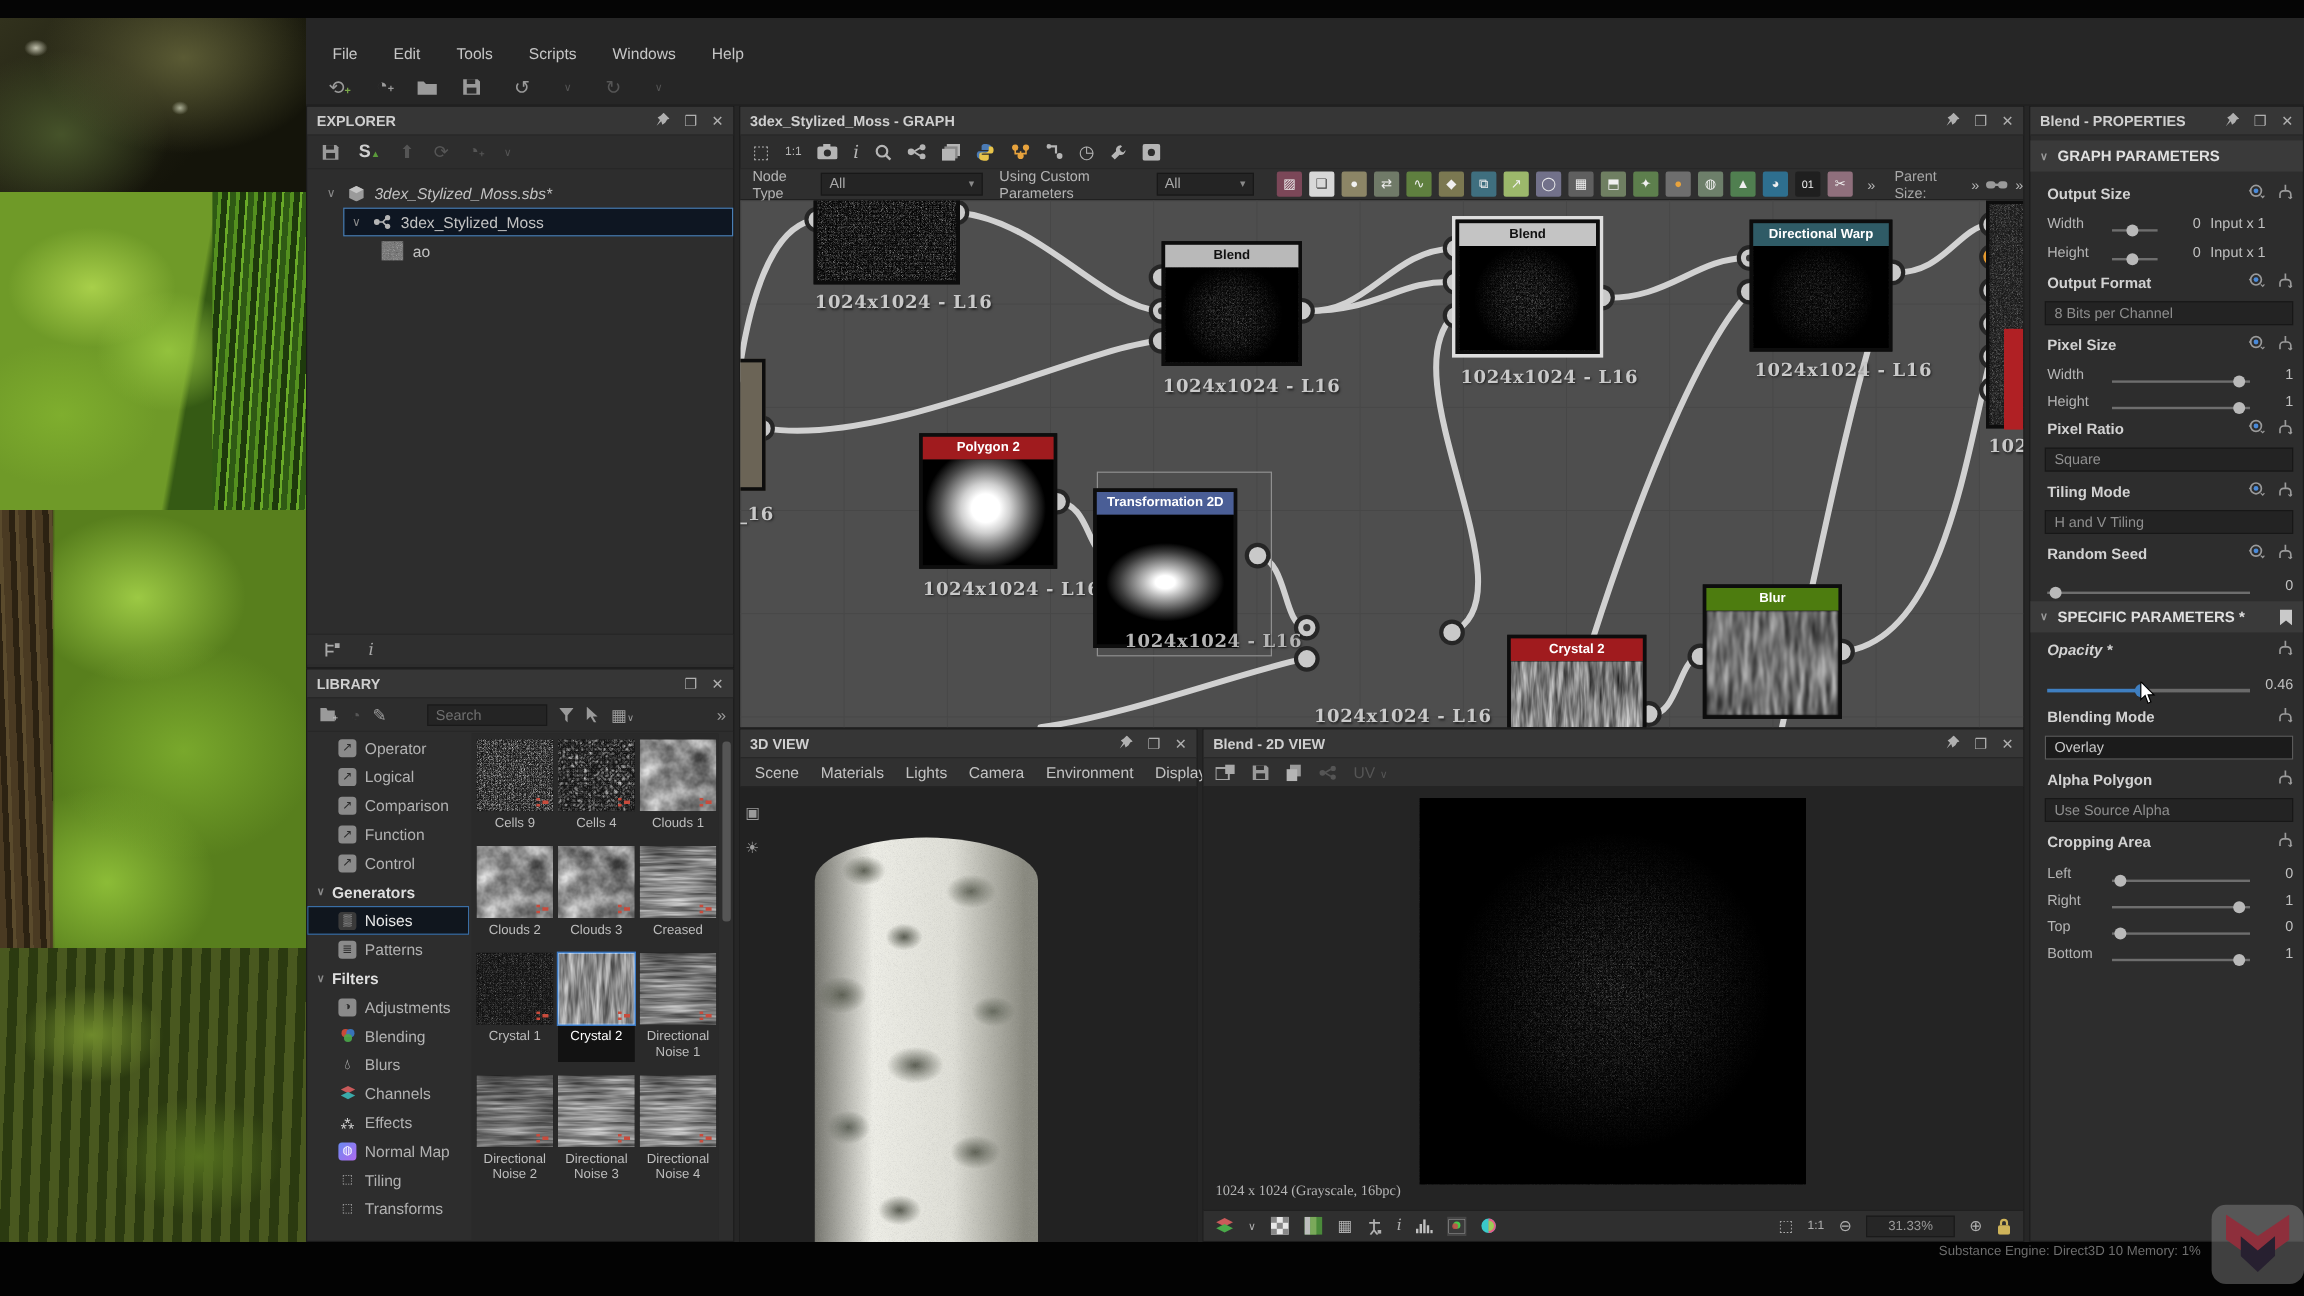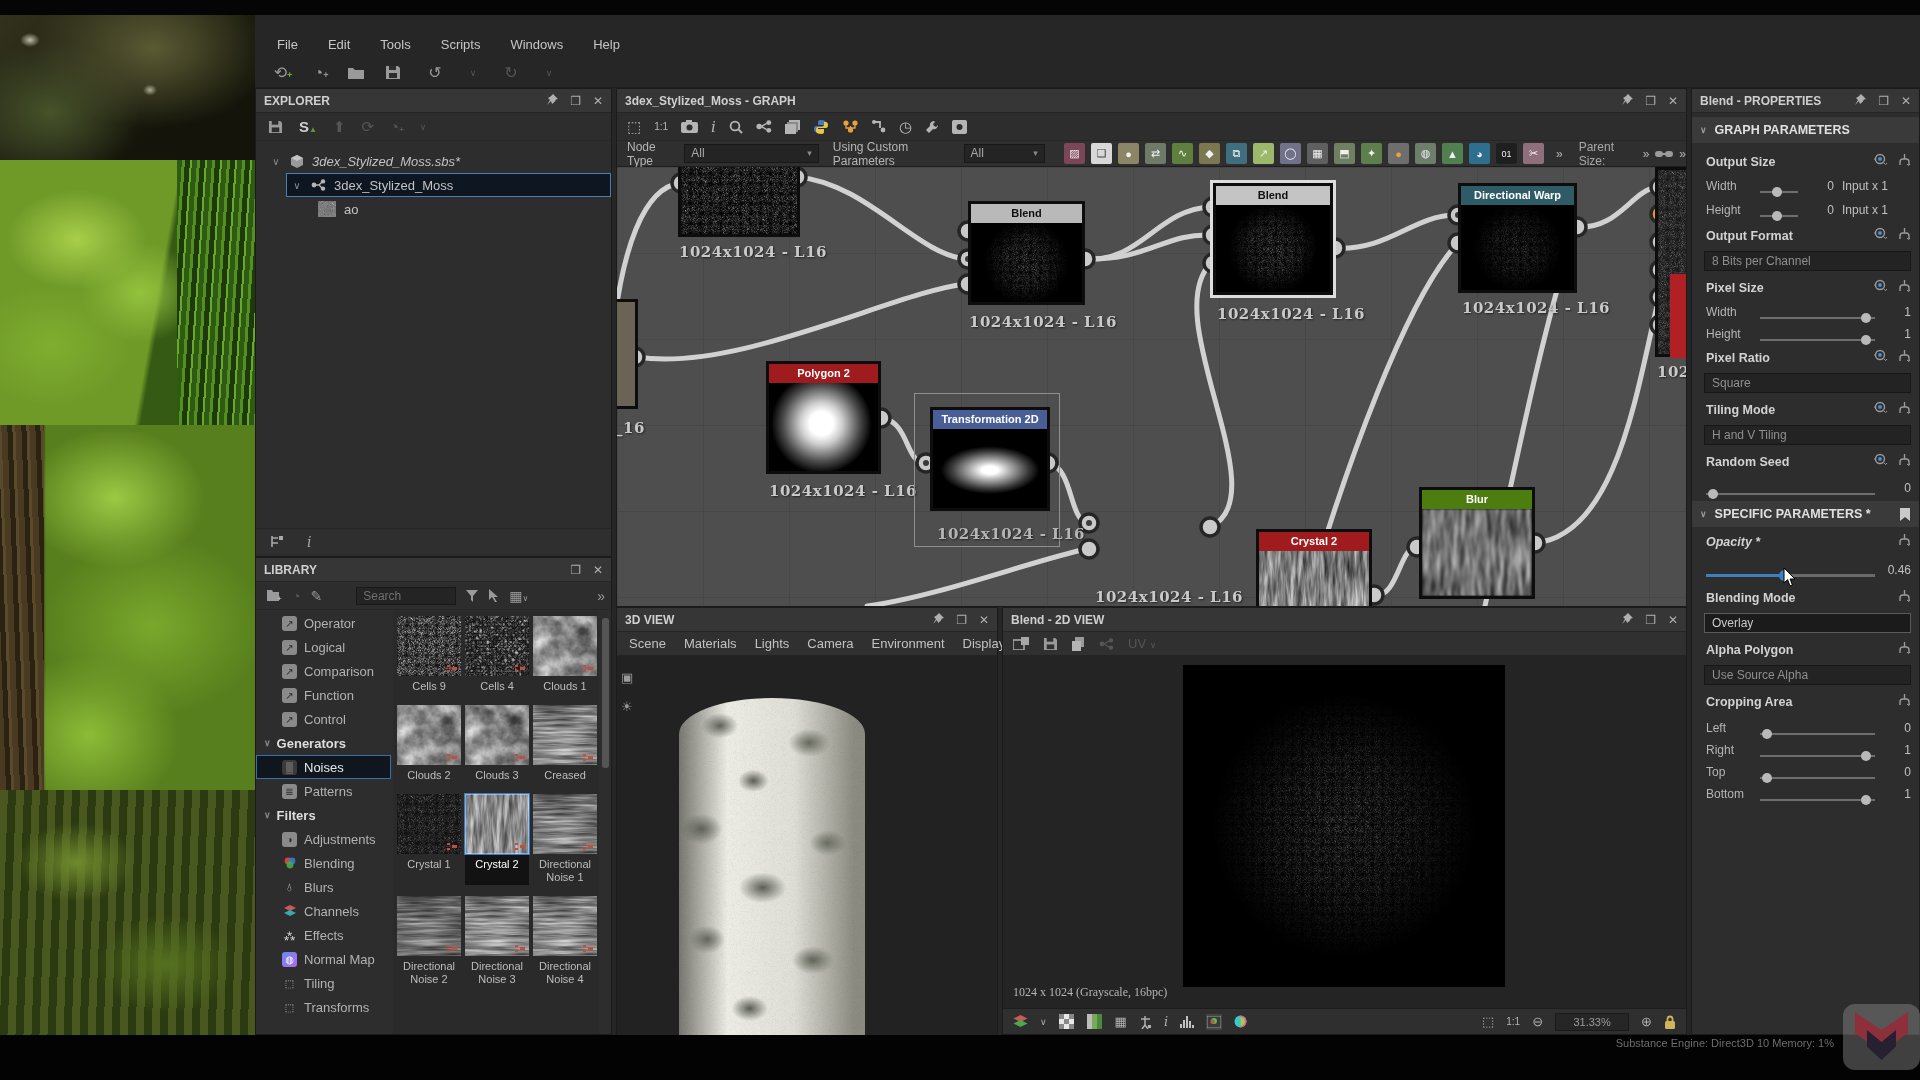--- a/index.html
+++ b/index.html
@@ -820,21 +820,21 @@
       </div>
       <div class="nsize" style="left:845px;top:132px">1024x1024 - L16</div>
 
       <div class="gnode" style="left:149px;top:194px;width:115px;height:113px">
         <div class="ntitle" style="background:#a01b1e;color:#fff">Polygon 2</div>
         <div class="nimg" style="top:19px;background:radial-gradient(circle at 48% 46%, #fff 16%, #cfcfcf 28%, #4a4a4a 52%, #000 68%)"></div>
       </div>
       <div class="nsize" style="left:152px;top:315px">1024x1024 - L16</div>
 
       <div class="seloutline" style="left:297px;top:226px;width:146px;height:154px"></div>
-      <div class="gnode" style="left:313px;top:240px;width:120px;height:104px">
+      <div class="gnode" style="left:294px;top:240px;width:120px;height:133px">
         <div class="ntitle" style="background:#4a5e96;color:#fff">Transformation 2D</div>
         <div class="nimg" style="top:19px;background:radial-gradient(60% 42% at 50% 52%, #fff 12%, #bdbdbd 26%, #3a3a3a 56%, #000 72%)"></div>
       </div>
       <div class="nsize" style="left:320px;top:358px;color:#b5b5b5">1024x1024 - L16</div>
 
       <div class="nsize" style="left:478px;top:421px">1024x1024 - L16</div>
 
       <div class="gnode" style="left:639px;top:362px;width:116px;height:80px">
         <div class="ntitle" style="background:#a01b1e;color:#fff">Crystal 2</div>
         <div class="nimg" style="top:19px">

